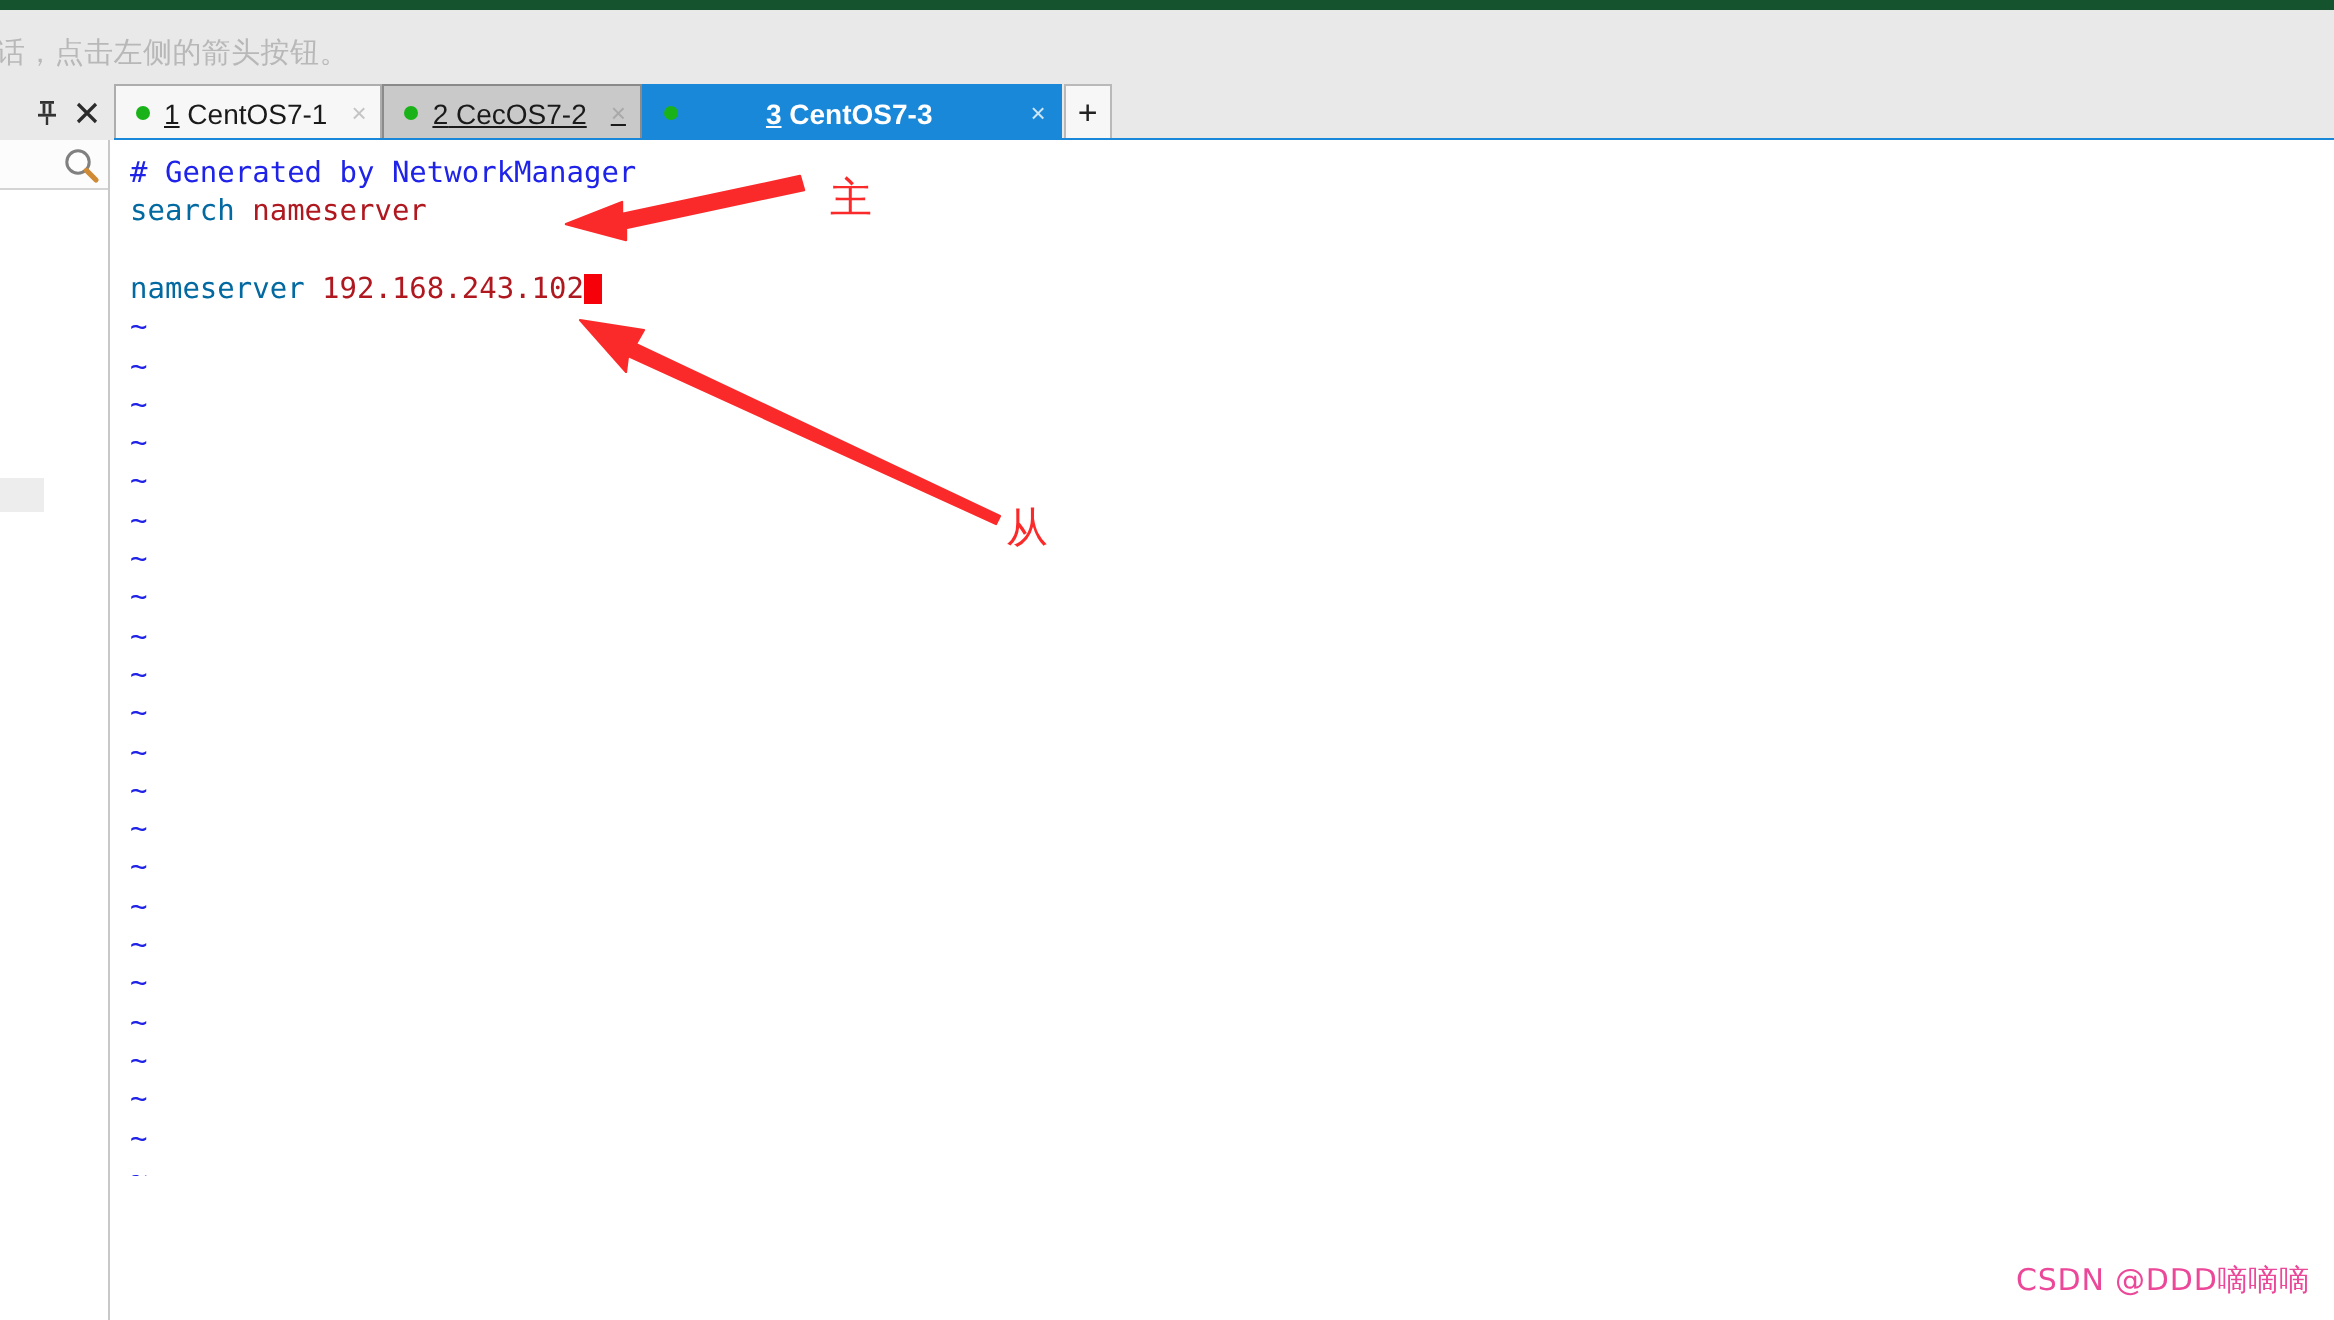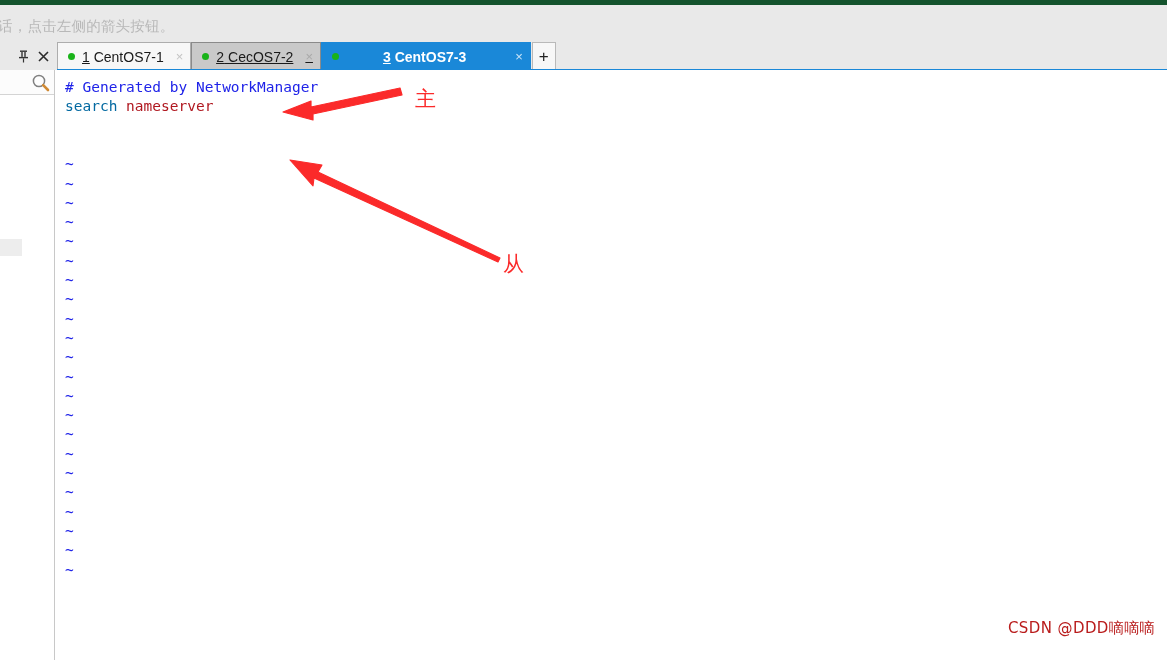--- a/index.html
+++ b/index.html
@@ -226,23 +226,23 @@
     font-family: "DejaVu Sans", sans-serif;
     font-weight: 500;
   }
   #anno-zhu { left: 415px; top: 85px; }
   #anno-cong { left: 503px; top: 250px; }
 
   
   #watermark {
     position: absolute;
     right: 12px;
-    bottom: 22px;
+    bottom: 10px;
     font-size: 15px;
-    color: #b91c1c;
+    color: #ec4899;
     font-family: "DejaVu Sans", sans-serif;
     letter-spacing: 0.4px;
   }
 </style>
 </head>
 <body>
 
 <div id="top-bar">
   <div id="top-bar-text">话，点击左侧的箭头按钮。</div>
 </div>
@@ -301,20 +301,21 @@
     </span>
   </div>
   <div class="side-item" id="side-item-1">1</div>
   <div class="side-item" id="side-item-3">3</div>
 </div>
 
 <div id="terminal">
 
 <div class="vline" style="top: 8px;"><span class="c-comment"># Generated by NetworkManager</span></div>
     <div class="vline" style="top: 27.3px;"><span class="c-key">search </span><span class="c-val">nameserver</span></div>
+    <div class="vline" style="top: 65.9px;"><span class="c-key">nameserver </span><span class="c-val">192.168.243.102</span><span id="cursor-block"></span></div>
     <div class="vline c-tilde" style="top: 85.2px;">~</div>
     <div class="vline c-tilde" style="top: 104.5px;">~</div>
     <div class="vline c-tilde" style="top: 123.8px;">~</div>
     <div class="vline c-tilde" style="top: 143.1px;">~</div>
     <div class="vline c-tilde" style="top: 162.4px;">~</div>
     <div class="vline c-tilde" style="top: 181.7px;">~</div>
     <div class="vline c-tilde" style="top: 201px;">~</div>
     <div class="vline c-tilde" style="top: 220.3px;">~</div>
     <div class="vline c-tilde" style="top: 239.6px;">~</div>
     <div class="vline c-tilde" style="top: 258.9px;">~</div>

